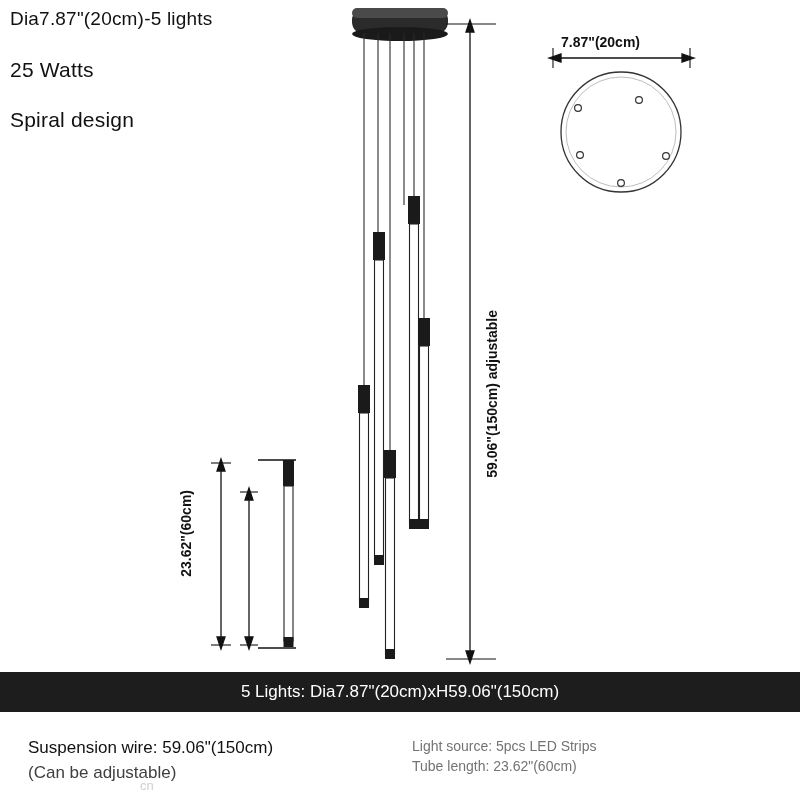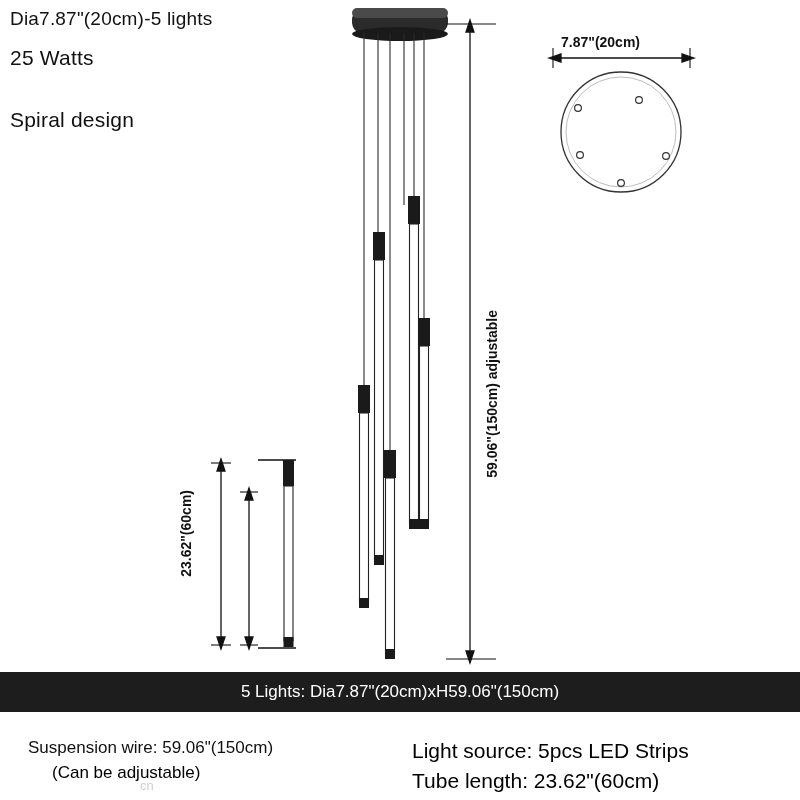--- a/index.html
+++ b/index.html
@@ -23,21 +23,21 @@
   }
   .spec-line {
     position: absolute;
     left: 10px;
     font-size: 19px;
     color: #111;
     white-space: nowrap;
     letter-spacing: 0.2px;
   }
   .spec-1 { top: 8px; }
-  .spec-2 { top: 46px; font-size: 21px; font-weight: 500; }
+  .spec-2 { top: 58px; font-size: 21px; font-weight: 500; }
   .spec-3 { top: 108px; font-size: 21px; font-weight: 500; }
 
   svg.draw {
     position: absolute;
     left: 0; top: 0;
     width: 800px;
     height: 800px;
   }
 
   .dim-label {
@@ -91,30 +91,30 @@
 
   .foot-col-left {
     position: absolute;
     left: 28px;
     top: 736px;
     font-size: 17px;
     color: #111;
     line-height: 1.45;
   }
   .foot-col-left .red {
-    color: #000000;
+    color: #404040;
     display: block;
-    margin-left: 24px;
+    margin-left: 0;
   }
   .foot-col-right {
     position: absolute;
     left: 412px;
     top: 736px;
-    font-size: 21px;
-    color: #000000;
+    font-size: 14px;
+    color: #737373;
     line-height: 1.45;
   }
   .watermark {
     position: absolute;
     left: 140px;
     top: 778px;
     font-size: 13px;
     color: #cfcfcf;
   }
 </style>

